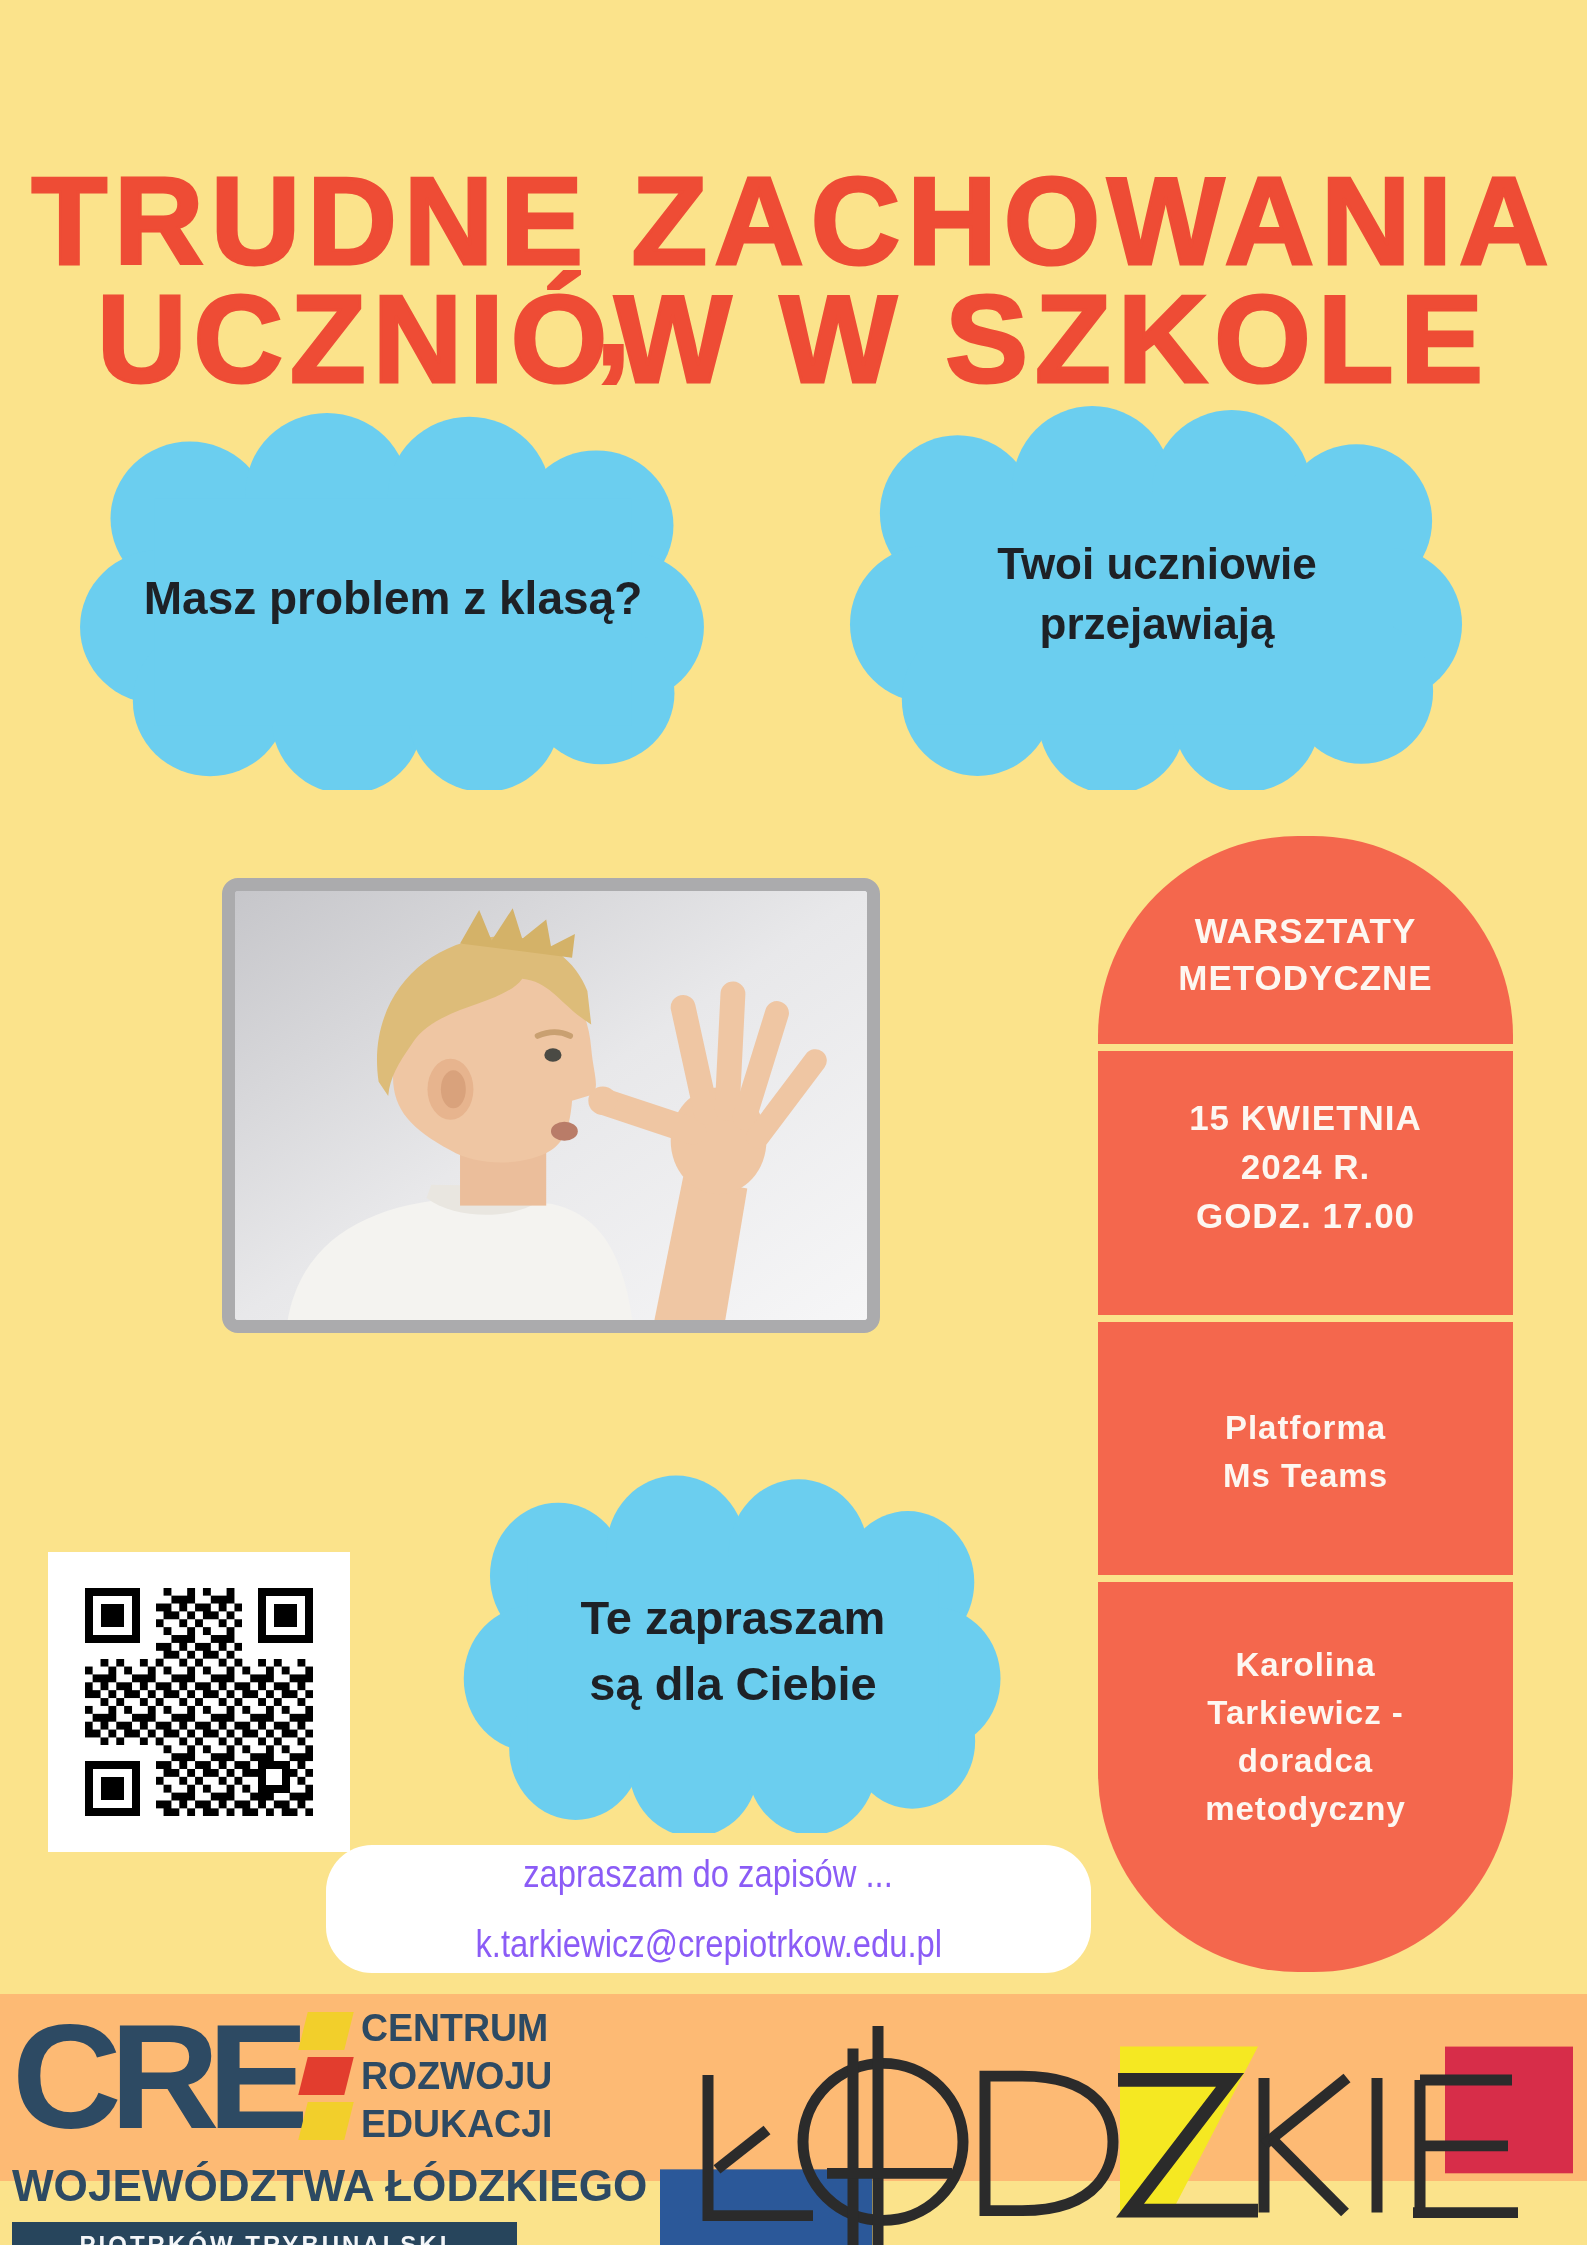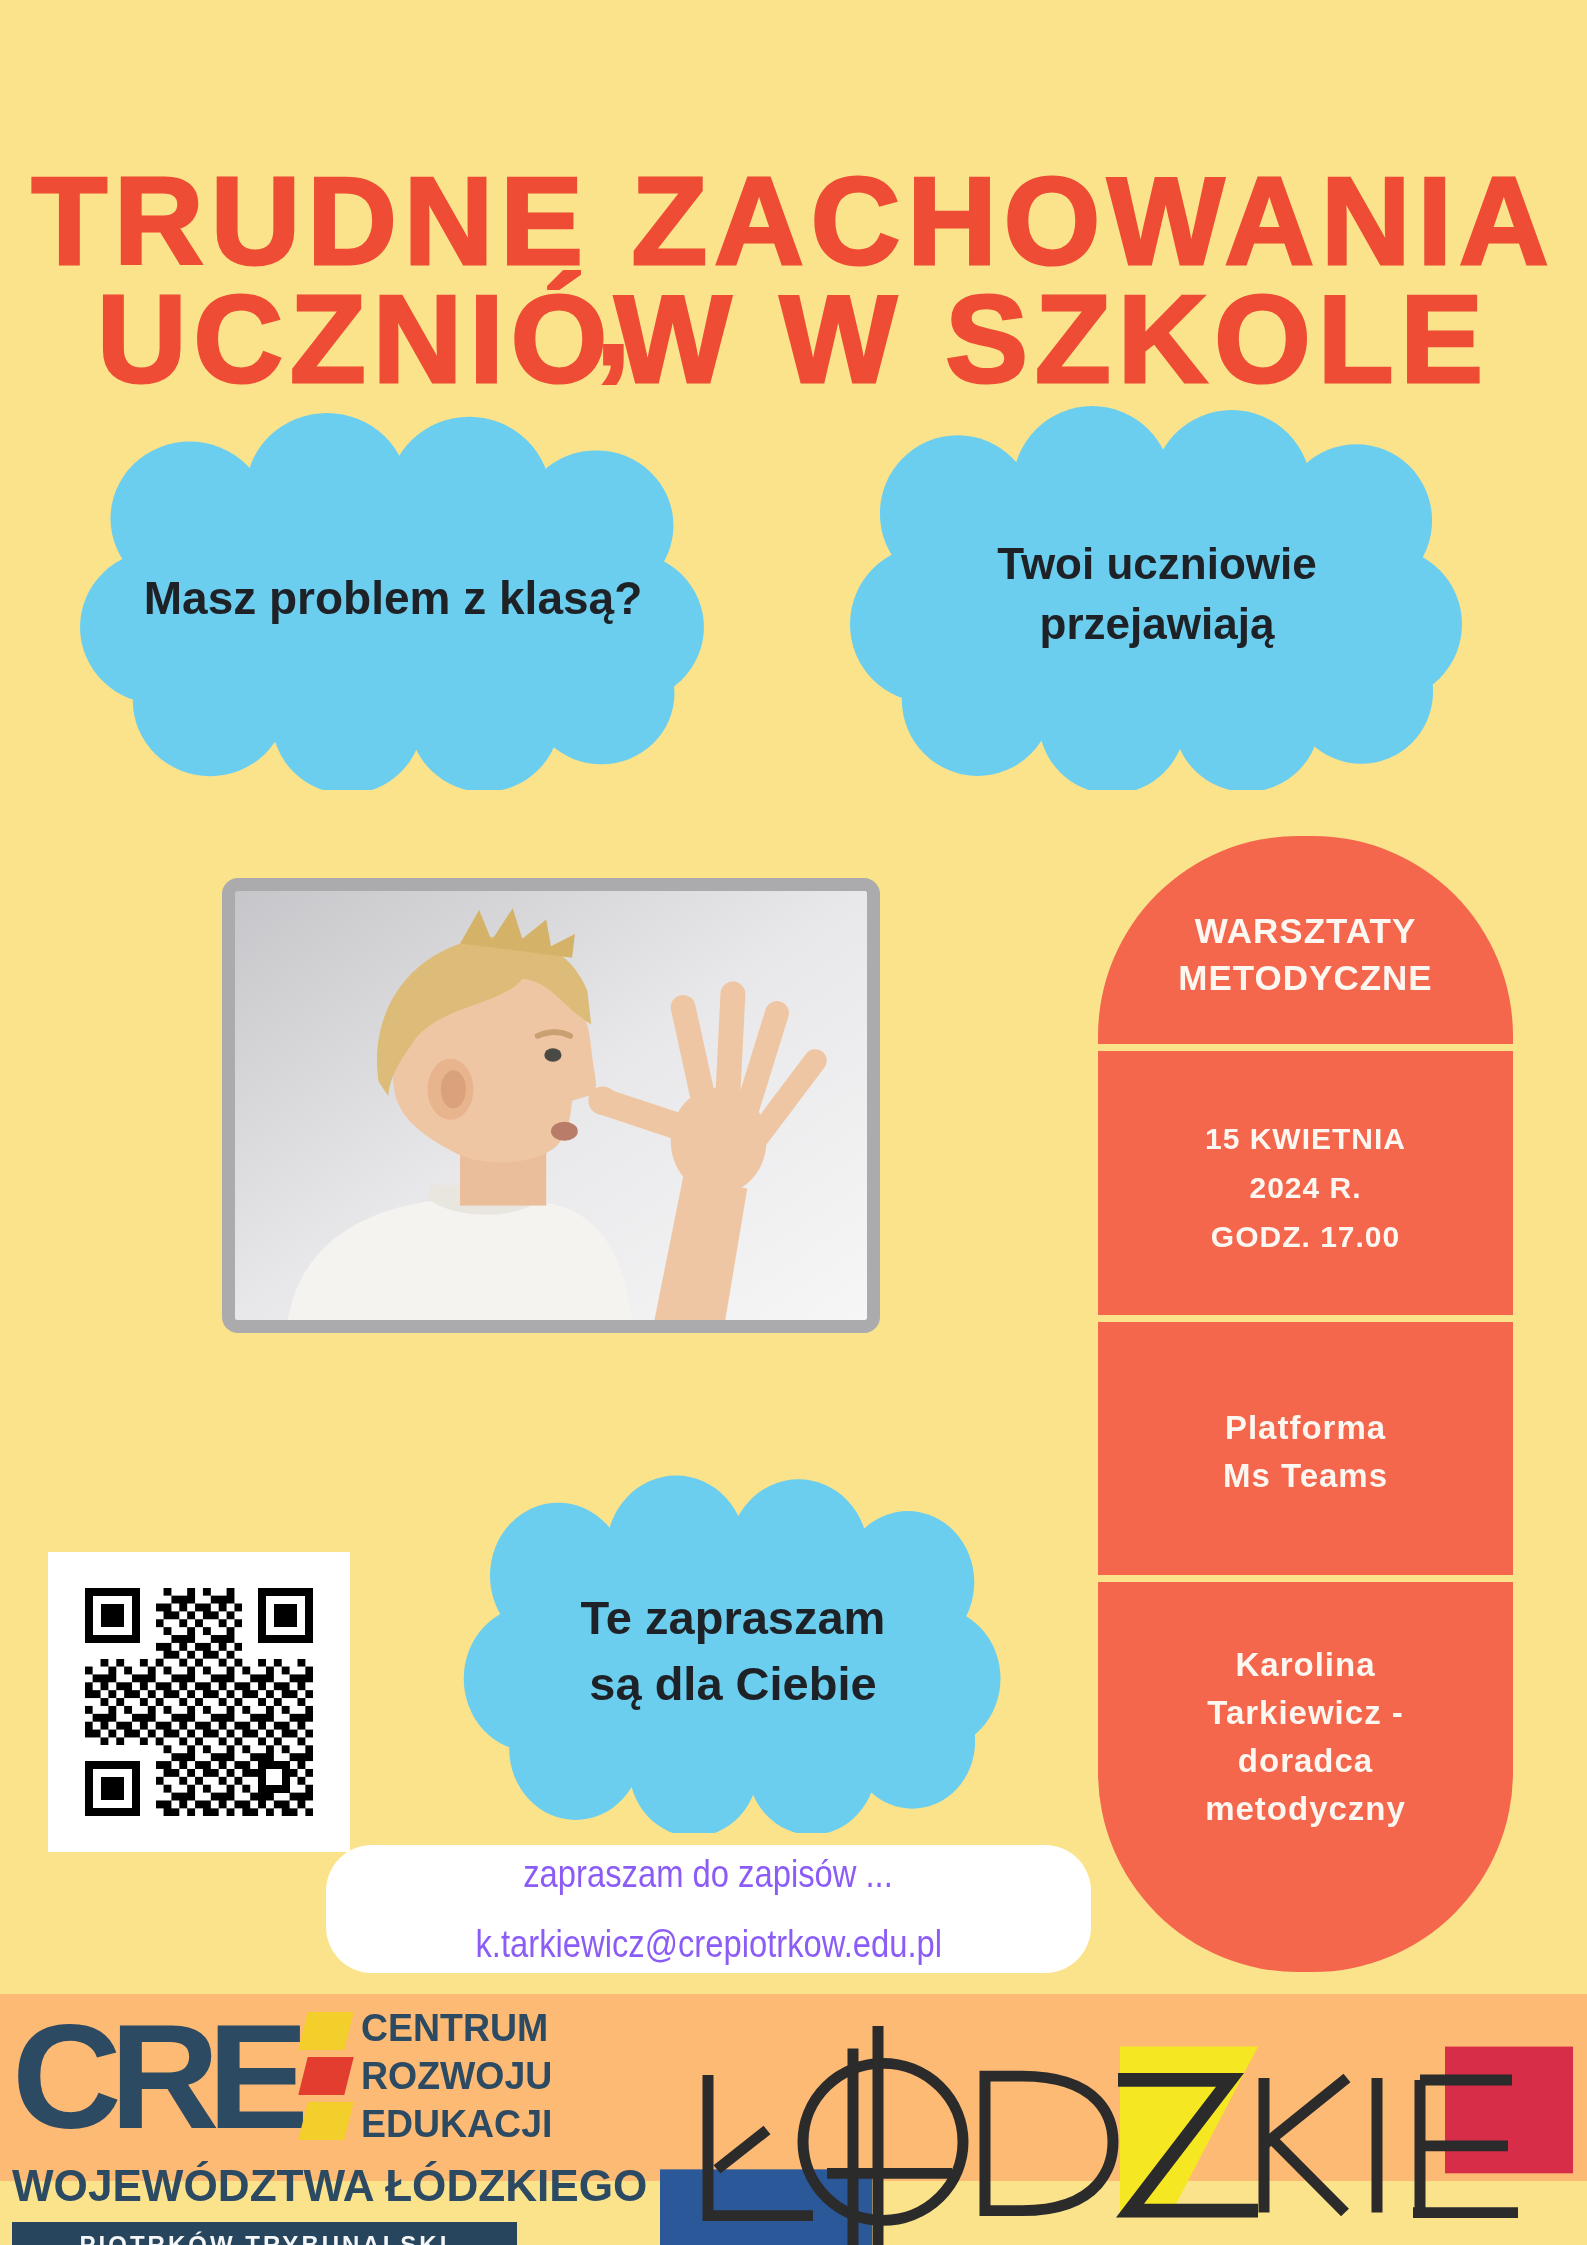--- a/index.html
+++ b/index.html
@@ -44,21 +44,21 @@
     position:absolute; left:1098px; top:836px; width:399px; height:1136px;
     background:#F4674D; border-radius:200px; overflow:hidden;
     color:#FDF7F1; text-align:center;padding-left:16px;
   }
   .pill-section{
     position:absolute; left:0; width:100%;
     display:flex; flex-direction:column; align-items:center; justify-content:center;
     font-weight:700; letter-spacing:1px;
   }
   .pill-s1{top:0;   height:208px; font-size:35px; line-height:47px; padding-top:28px; box-sizing:border-box;}
-  .pill-s2{top:212px; height:278px; font-size:30px; line-height:49px;}
+  .pill-s2{top:191px; height:278px; font-size:35px; line-height:49px;}
   .pill-s3{top:486px; height:260px; font-size:33px; line-height:48px;}
   .pill-s4{top:746px; height:310px; font-size:33px; line-height:48px;}
   .pill-divider{position:absolute; left:0; width:100%; height:7px; background:#FBE38B;}
   .pill-d1{top:208px;} .pill-d2{top:479px;} .pill-d3{top:739px;}
   
   .qr-box{
     position:absolute; left:48px; top:1552px; width:302px; height:300px;
     background:#ffffff; box-sizing:border-box; padding:20px;
   }
   .qr-box svg{width:100%; height:100%; display:block;}

